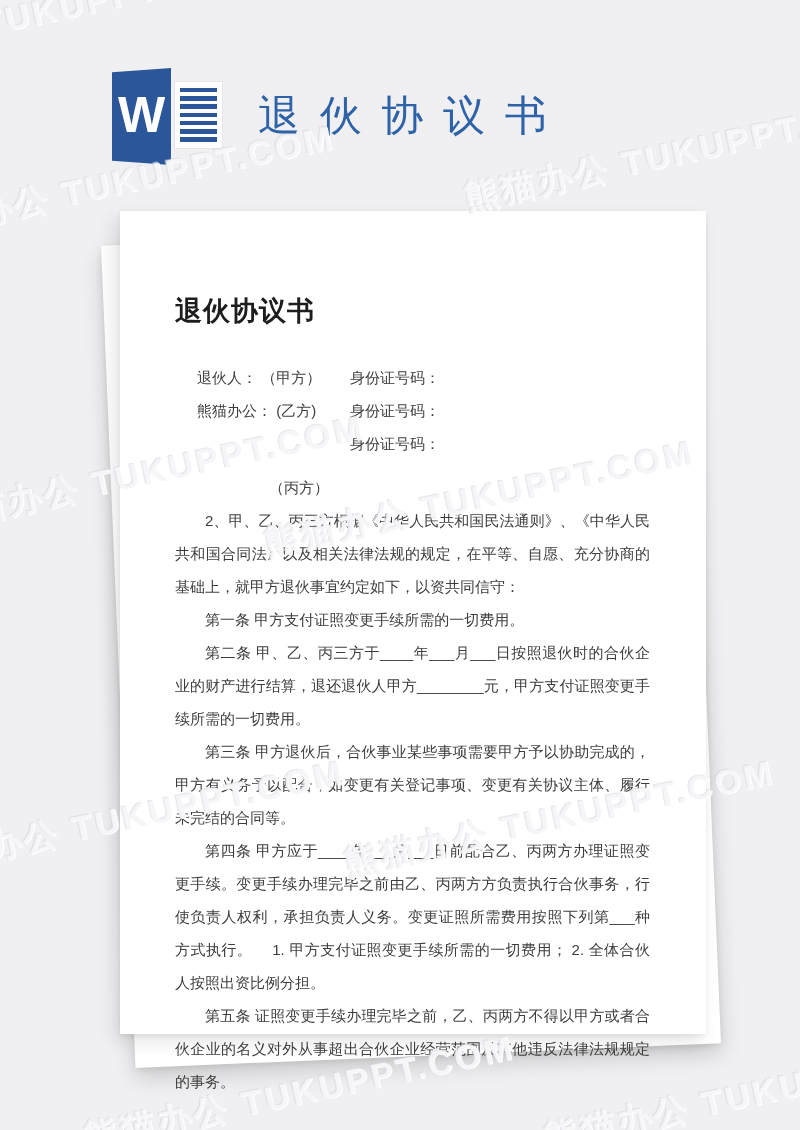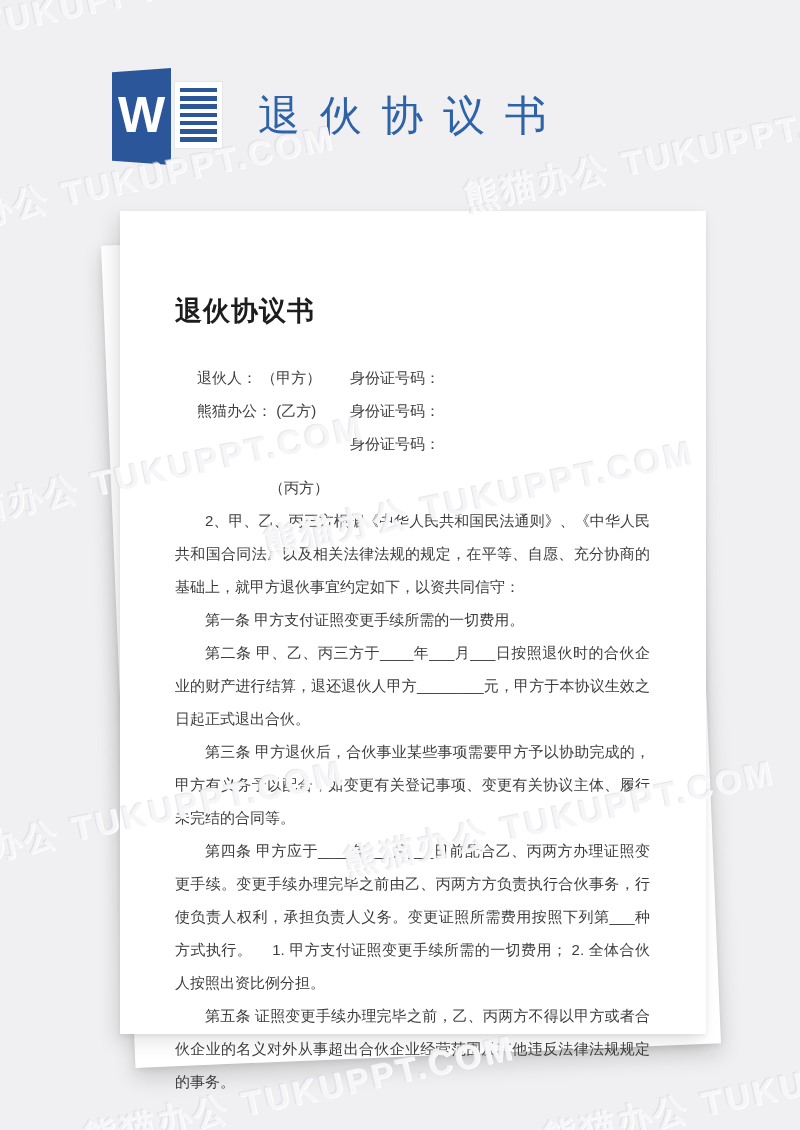--- a/index.html
+++ b/index.html
@@ -111,21 +111,21 @@
           <span class="kv-right">身份证号码：</span>
         </div>
         <div class="kv-row indent">
           <span class="kv-left">（丙方）</span>
           <span class="kv-right">身份证号码：</span>
         </div>
       </div>
     <div class="paras" id="paras">
         <p>2、甲、乙、丙三方根据《中华人民共和国民法通则》、《中华人民共和国合同法》以及相关法律法规的规定，在平等、自愿、充分协商的基础上，就甲方退伙事宜约定如下，以资共同信守：</p>
         <p>第一条 甲方支付证照变更手续所需的一切费用。</p>
-        <p>第二条 甲、乙、丙三方于____年___月___日按照退伙时的合伙企业的财产进行结算，退还退伙人甲方________元，甲方于本协议生效之日起正式退出合伙。</p>
+        <p>第二条 甲、乙、丙三方于____年___月___日按照退伙时的合伙企业的财产进行结算，退还退伙人甲方________元，甲方支付证照变更手续所需的一切费用。</p>
         <p>第三条 甲方退伙后，合伙事业某些事项需要甲方予以协助完成的，甲方有义务予以配合，如变更有关登记事项、变更有关协议主体、履行未完结的合同等。</p>
         <p>第四条 甲方应于____年___月___日前配合乙、丙两方办理证照变更手续。变更手续办理完毕之前由乙、丙两方方负责执行合伙事务，行使负责人权利，承担负责人义务。变更证照所需费用按照下列第___种方式执行。　 1. 甲方支付证照变更手续所需的一切费用； 2. 全体合伙人按照出资比例分担。</p>
         <p>第五条 证照变更手续办理完毕之前，乙、丙两方不得以甲方或者合伙企业的名义对外从事超出合伙企业经营范围及其他违反法律法规规定的事务。</p>
       </div>
   </div>
 
   <div class="wm-layer" id="wm-layer">
       <div class="wm" style="left: -180px; top: -10px;">熊猫办公 TUKUPPT.COM</div>
       <div class="wm" style="left: -100px; top: 160px;">熊猫办公 TUKUPPT.COM</div>
       <div class="wm" style="left: 460px; top: 130px;">熊猫办公 TUKUPPT.COM</div>

